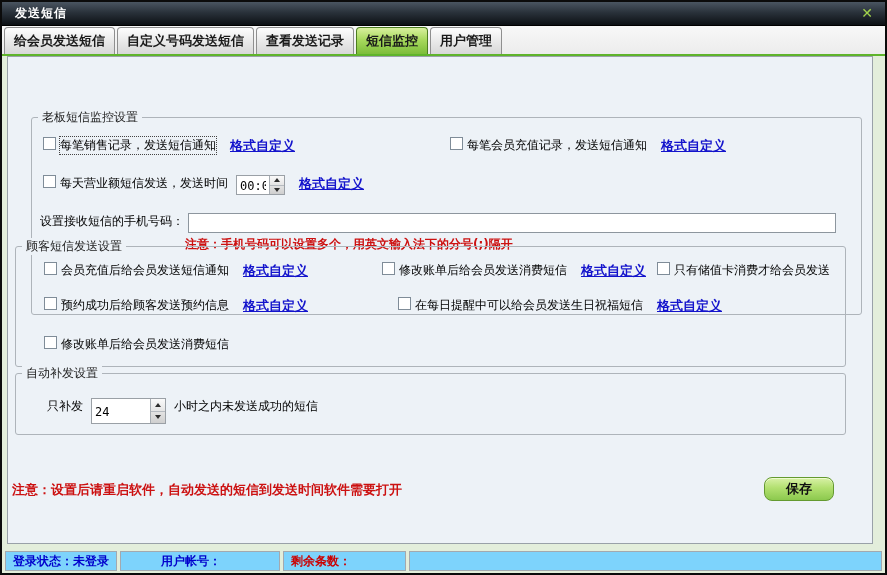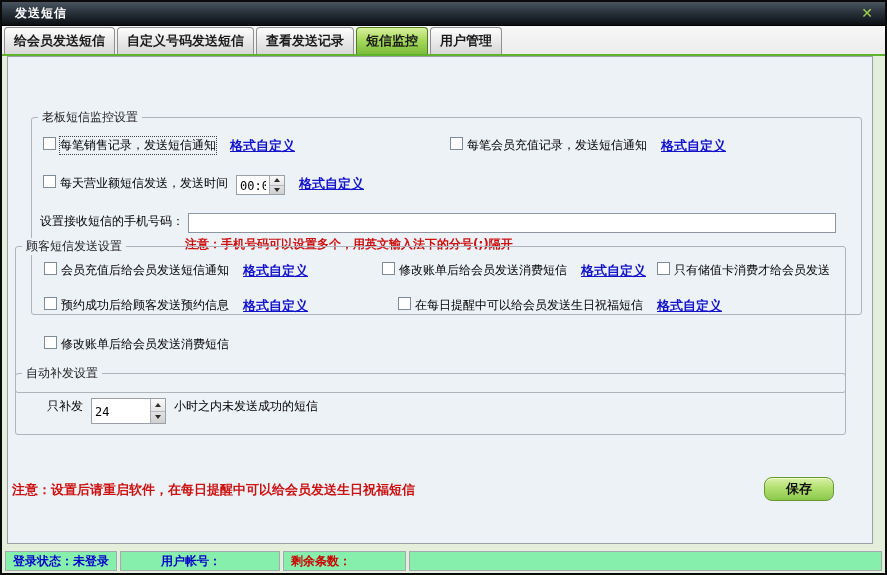--- a/index.html
+++ b/index.html
@@ -82,21 +82,21 @@
     font-size:13px; font-weight:bold; color:#111;
     display:flex; align-items:center; justify-content:center; cursor:pointer;
     box-shadow:inset 0 1px 0 #eefccf;
   }
   
   .statusbar {
     flex:0 0 23px; background:#e3eedb; display:flex; gap:3px;
     padding:1px 3px 2px 3px; align-items:stretch;
   }
   .status-panel {
-    border:1px solid #a3a9af; background:#86efac;
+    border:1px solid #a3a9af; background:#7dd3fc;
     display:flex; align-items:center; padding:0 7px;
     font-size:12px; font-weight:bold; overflow:hidden;
   }
   .sp-login { width:112px; color:#0000cc; }
   .sp-account { width:160px; color:#0000cc;padding-left:40px; }
   .sp-remaining { width:123px; color:#cc0000; }
   .sp-empty { flex:1; }
 </style>
 </head>
 <body>
@@ -154,21 +154,21 @@
         <div class="row" style="left:8px; top:95px; width:815px;">
           <span class="cb-label">设置接收短信的手机号码：</span>
           <input class="text-input" style="flex: 1 1 0%; margin-left: 4px; margin-right: 19px;" value="">
         </div>
 
         <div class="row" style="left:153px; top:118px;">
           <span class="note-red">注意：手机号码可以设置多个，用英文输入法下的分号(;)隔开</span>
         </div>
       </div>
 
-      <div class="fieldset" style="left:7px; top:189px; width:831px; height:147px;">
+      <div class="fieldset" style="left:7px; top:189px; width:831px; height:121px;">
         <span class="legend">顾客短信发送设置</span>
 
         <div class="row" style="left:28px; top:15px;">
           <span class="checkbox"></span>
           <span class="cb-label">会员充值后给会员发送短信通知</span>
           <span class="fmt-link">格式自定义</span>
         </div>
 
         <div class="row" style="left:366px; top:15px;">
           <span class="checkbox"></span>
@@ -209,21 +209,21 @@
                 </span>
               <span class="spin-down">
                   <span class="tri-down"></span>
                 </span>
             </span>
           </span>
           <span class="cb-label" style="margin-left:8px;">小时之内未发送成功的短信</span>
         </div>
       </div>
 
-      <div class="bottom-note">注意：设置后请重启软件，在每日提醒中可以给会员发送生日祝福短信</div>
+      <div class="bottom-note">注意：设置后请重启软件，自动发送的短信到发送时间软件需要打开</div>
       <div class="save-btn">保存</div>
 
     </div>
   </div>
 
   <div class="statusbar">
     <div class="status-panel sp-login">登录状态：未登录</div>
     <div class="status-panel sp-account">用户帐号：</div>
     <div class="status-panel sp-remaining">剩余条数：</div>
     <div class="status-panel sp-empty"></div>

